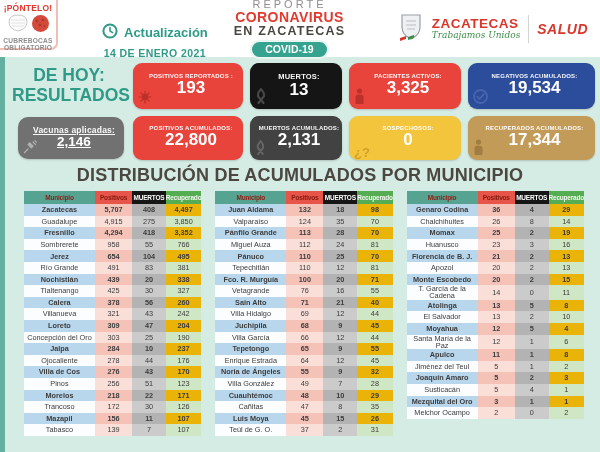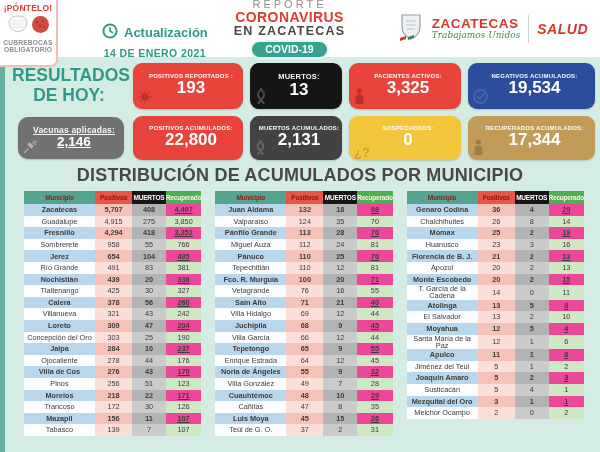--- a/index.html
+++ b/index.html
@@ -7,21 +7,21 @@
     width:600px;height:452px;overflow:hidden;position:relative;
     background:#d5ece4;
     font-family:"Liberation Sans", sans-serif;
     -webkit-font-smoothing:antialiased;
   }
   .stripe{position:absolute;left:0;top:0;width:5px;height:452px;background:#64b0a0;}
 
   
   .header{position:relative;height:57px;background:#ffffff;display:flex;align-items:center;z-index:2;}
   .mask-badge{
-    width:58px;height:67px;background:#fff;flex:none;align-self:flex-start;z-index:4;
+    width:58px;height:50px;background:#fff;flex:none;align-self:flex-start;z-index:4;
     border-right:2px solid #f2bdb6;border-bottom:2px solid #f2bdb6;border-radius:0 0 7px 0;
     display:flex;flex-direction:column;align-items:center;padding-top:3px;box-sizing:border-box;
   }
   .ponte{color:#e23a30;font-weight:bold;font-size:8.5px;letter-spacing:0.2px;}
   .masks{display:flex;gap:2px;align-items:center;height:26px;}
   .cubre{color:#8d8d8d;font-weight:bold;font-size:6.6px;line-height:1.12;letter-spacing:0.2px;}
 
   .update{margin-left:44px;display:flex;flex-direction:column;align-items:center;gap:4px;}
   .update-top{display:flex;align-items:center;gap:6px;margin-top:24px;}
   .update-label{color:#2f9a88;font-weight:bold;font-size:13px;}
@@ -89,21 +89,21 @@
   .hc2{background:#161616;color:#ffffff;}
   .hc3{background:#54ad53;color:#f2f7ef;}
   .dc{
     font-size:7.3px;color:#3c3c3c;min-height:11.6px;padding:0 1px;box-sizing:border-box;
     display:flex;align-items:center;justify-content:center;text-align:center;line-height:1.0;
   }
   .odd .dc{font-weight:bold;}
   .odd .dc0{background:#b9d7ec;}  .even .dc0{background:#fbfdff;}
   .odd .dc1{background:#f5c2b8;}  .even .dc1{background:#fadfd9;}
   .odd .dc2{background:#b3b3b3;}  .even .dc2{background:#cbcbcb;}
-  .odd .dc3{background:#ec4899;text-decoration:underline;}  .even .dc3{background:#cfe7c4;}
+  .odd .dc3{background:#eab308;}  .even .dc3{background:#cfe7c4;}
 </style>
 </head>
 <body>
 
 <div class="stripe"></div>
 
 <div class="header">
 
   <div class="mask-badge">
     <div class="ponte">¡PÓNTELO!</div>
@@ -162,22 +162,22 @@
       <div class="slogan">Trabajamos Unidos</div>
     </div>
     <div class="vdiv"></div>
     <div class="salud">SALUD</div>
   </div>
 </div>
 
 <div class="stats">
 
   <div class="results-title">
+    <span>DE HOY:</span>
     <span>RESULTADOS</span>
-    <span>DE HOY:</span>
   </div>
 
   <div class="card red">
     <span class="card-icon">
       <svg width="14" height="14" viewBox="0 0 14 14">
         <circle cx="7" cy="7" r="3.4" fill="#9e241c"></circle>
         <g stroke="#9e241c" stroke-width="1.2" stroke-linecap="round">
           <path d="M7 1 L7 3 M7 11 L7 13 M1 7 L3 7 M11 7 L13 7 M2.8 2.8 L4.2 4.2 M9.8 9.8 L11.2 11.2 M11.2 2.8 L9.8 4.2 M4.2 9.8 L2.8 11.2"></path>
         </g>
       </svg>

